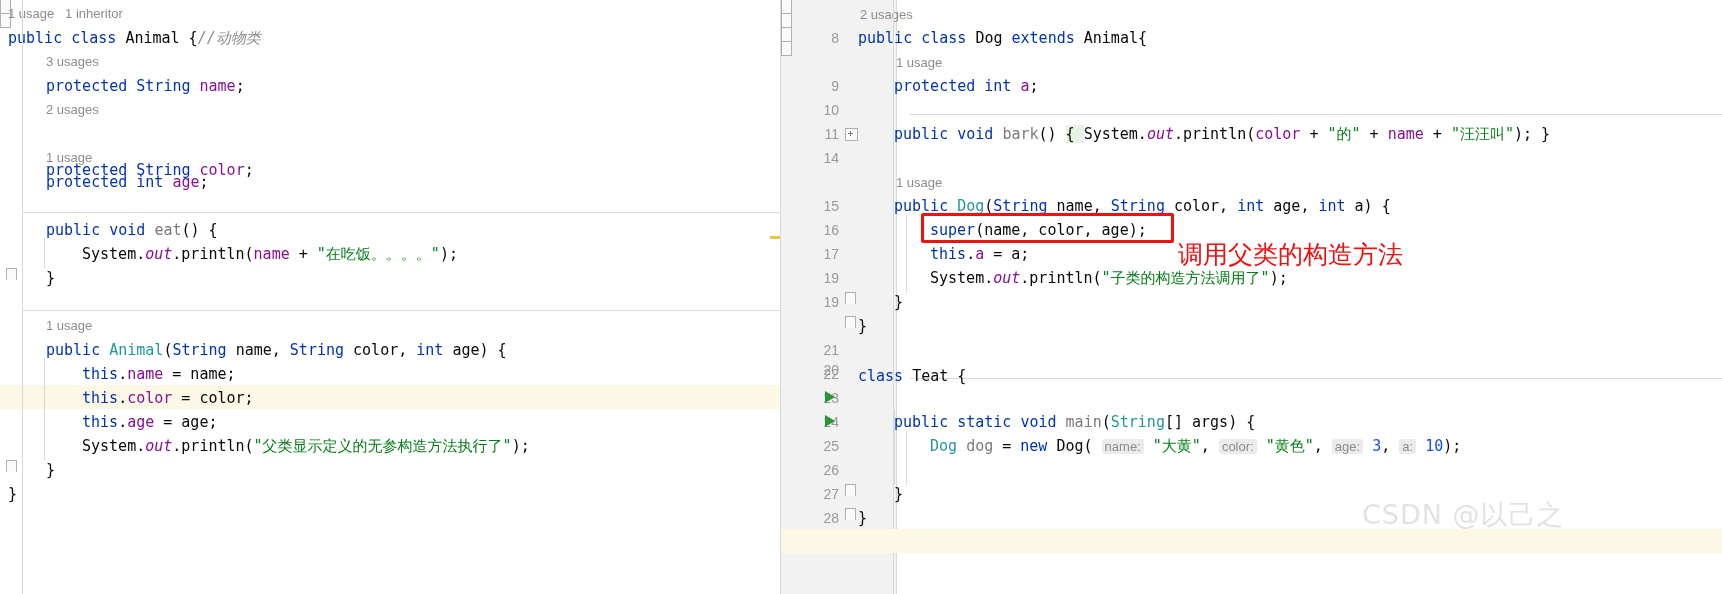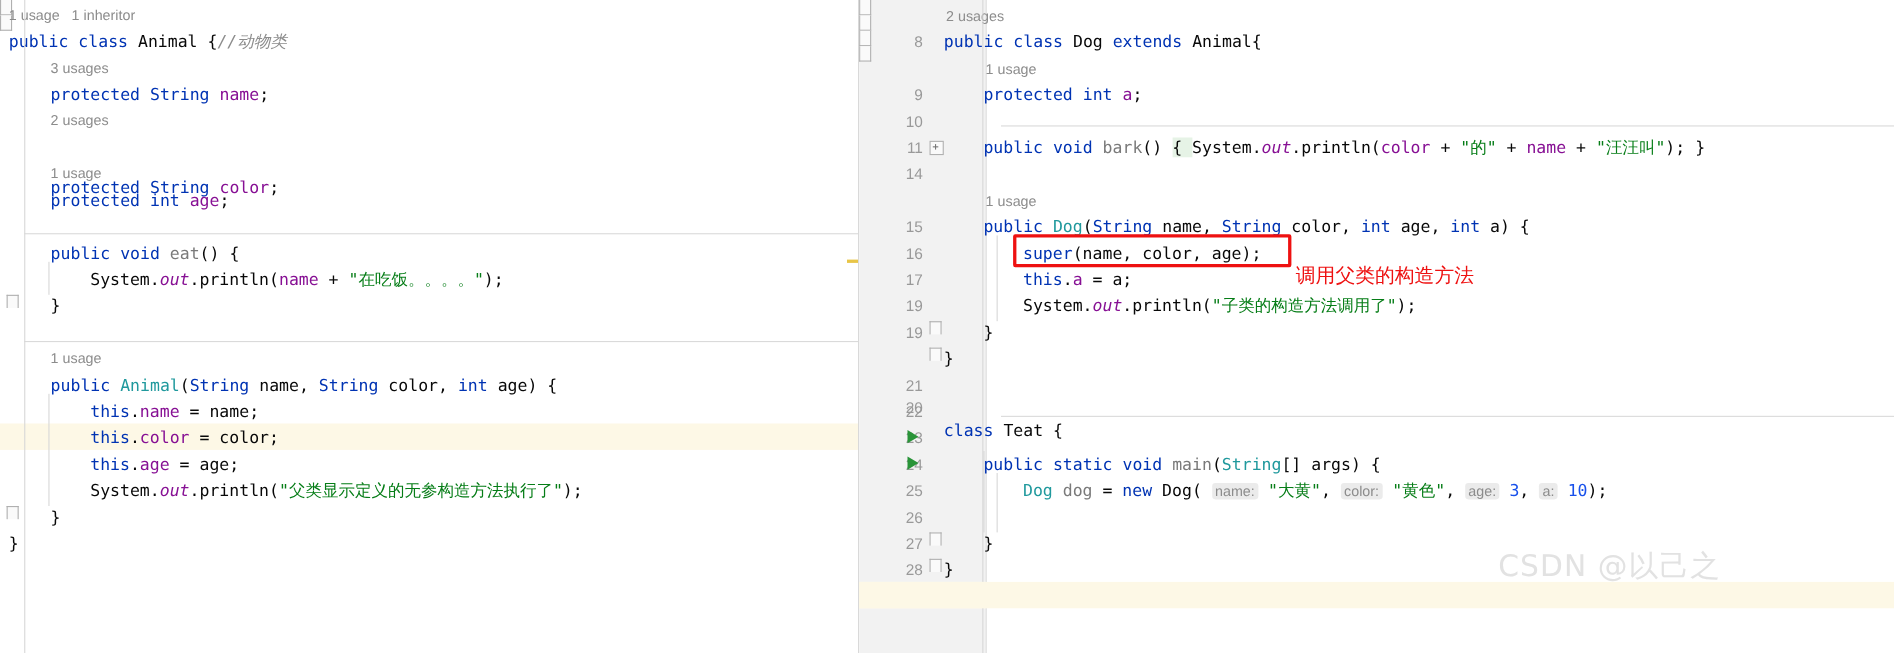--- a/index.html
+++ b/index.html
@@ -116,21 +116,21 @@
   .foldhl{background:#e6f3e6;}
 
   
   .redbox{
     position:absolute;border:3px solid #ee1111;border-radius:2px;
     box-sizing:border-box;pointer-events:none;
   }
   .redtext{
     position:absolute;color:#ee1111;
     font-family:"DejaVu Sans","Liberation Sans",sans-serif;
-    font-size:18px;white-space:pre;
+    font-size:25px;white-space:pre;
   }
 
   
   .scrollmark{position:absolute;height:3px;background:#e8c547;}
 
   
   .watermark{
     position:absolute;color:#e2e2e2;
     font-family:"DejaVu Sans","Liberation Sans",sans-serif;
     font-size:27px;white-space:pre;letter-spacing:1px;
@@ -187,21 +187,21 @@
       <div class="hint" style="left: 115px; top: 173px;">1 usage</div>
       <div class="line" style="top: 26px;"><span class="txt" style="left: 77px;"><span class="kw">public</span><span class="plain"> </span><span class="kw">class</span><span class="plain"> </span><span class="id">Dog</span><span class="plain"> </span><span class="kw">extends</span><span class="plain"> </span><span class="id">Animal</span><span class="plain">{</span></span></div>
       <div class="line" style="top: 74px;"><span class="txt" style="left: 113px;"><span class="kw">protected</span><span class="plain"> </span><span class="kw">int</span><span class="plain"> </span><span class="fld">a</span><span class="plain">;</span></span></div>
       <div class="line" style="top: 122px;"><span class="txt" style="left: 113px;"><span class="kw">public</span><span class="plain"> </span><span class="kw">void</span><span class="plain"> </span><span class="mth">bark</span><span class="plain">() </span><span class="plain foldhl">{ </span><span class="id">System</span><span class="plain">.</span><span class="stat">out</span><span class="plain">.println(</span><span class="fld">color</span><span class="plain"> + </span><span class="str">"的"</span><span class="plain"> + </span><span class="fld">name</span><span class="plain"> + </span><span class="str">"汪汪叫"</span><span class="plain">); }</span></span></div>
       <div class="line" style="top: 194px;"><span class="txt" style="left: 113px;"><span class="kw">public</span><span class="plain"> </span><span class="cls">Dog</span><span class="plain">(</span><span class="kw">String</span><span class="plain"> name, </span><span class="kw">String</span><span class="plain"> color, </span><span class="kw">int</span><span class="plain"> age, </span><span class="kw">int</span><span class="plain"> a) {</span></span></div>
       <div class="line" style="top: 218px;"><span class="txt" style="left: 149px;"><span class="kw">super</span><span class="plain">(name, color, age);</span></span></div>
       <div class="line" style="top: 242px;"><span class="txt" style="left: 149px;"><span class="kw">this</span><span class="plain">.</span><span class="fld">a</span><span class="plain"> = a;</span></span></div>
       <div class="line" style="top: 266px;"><span class="txt" style="left: 149px;"><span class="id">System</span><span class="plain">.</span><span class="stat">out</span><span class="plain">.println(</span><span class="str">"子类的构造方法调用了"</span><span class="plain">);</span></span></div>
       <div class="line" style="top: 290px;"><span class="txt" style="left: 113px;"><span class="plain">}</span></span></div>
       <div class="line" style="top: 314px;"><span class="txt" style="left: 77px;"><span class="plain">}</span></span></div>
-      <div class="line" style="top: 379px;"><span class="txt" style="left: 77px;"><span class="kw">class</span><span class="plain"> </span><span class="id">Teat</span><span class="plain"> {</span></span></div>
+      <div class="line" style="top: 364px;"><span class="txt" style="left: 77px;"><span class="kw">class</span><span class="plain"> </span><span class="id">Teat</span><span class="plain"> {</span></span></div>
       <div class="line" style="top: 410px;"><span class="txt" style="left: 113px;"><span class="kw">public</span><span class="plain"> </span><span class="kw">static</span><span class="plain"> </span><span class="kw">void</span><span class="plain"> </span><span class="mth">main</span><span class="plain">(</span><span class="cls">String</span><span class="plain">[] args) {</span></span></div>
       <div class="line" style="top: 482px;"><span class="txt" style="left: 113px;"><span class="plain">}</span></span></div>
       <div class="line" style="top: 506px;"><span class="txt" style="left: 77px;"><span class="plain">}</span></span></div>
       <div class="lnum" style="left: 18px; top: 26px;">8</div>
       <div class="lnum" style="left: 18px; top: 74px;">9</div>
       <div class="lnum" style="left: 18px; top: 98px;">10</div>
       <div class="lnum" style="left: 18px; top: 122px;">11</div>
       <div class="lnum" style="left: 18px; top: 146px;">14</div>
       <div class="lnum" style="left: 18px; top: 194px;">15</div>
       <div class="lnum" style="left: 18px; top: 218px;">16</div>

